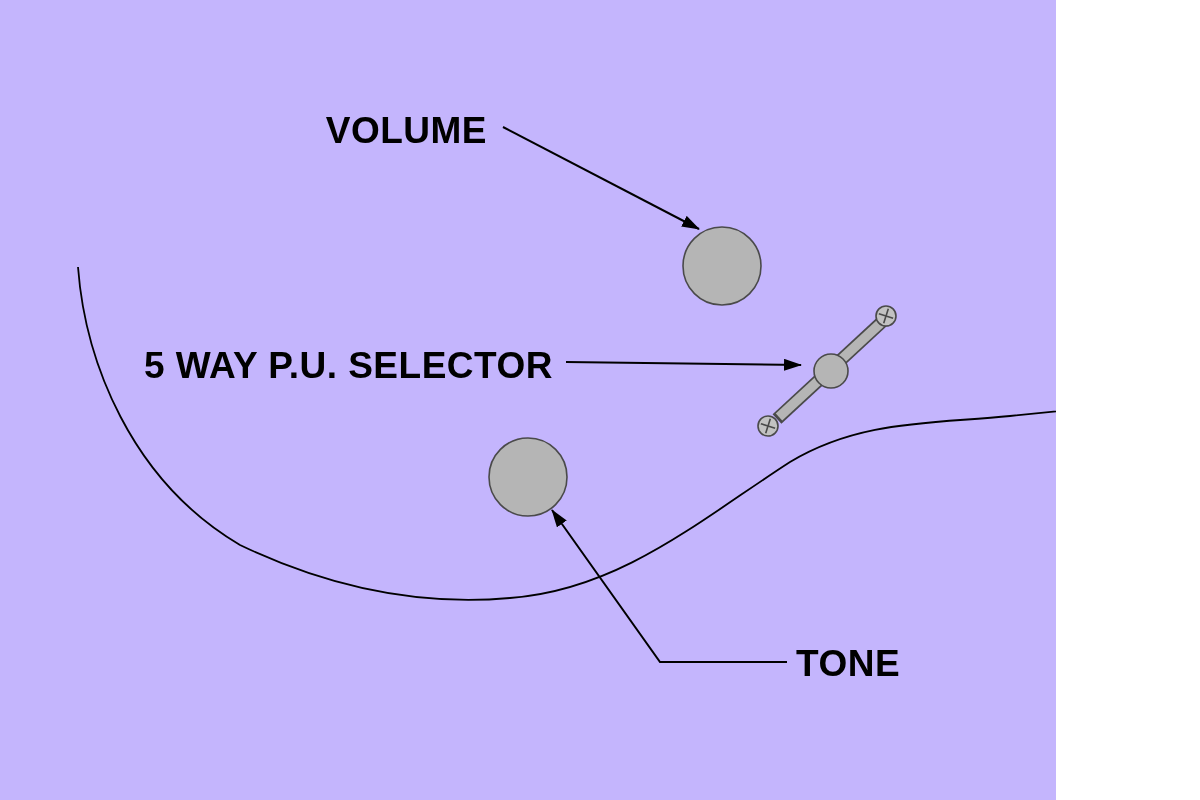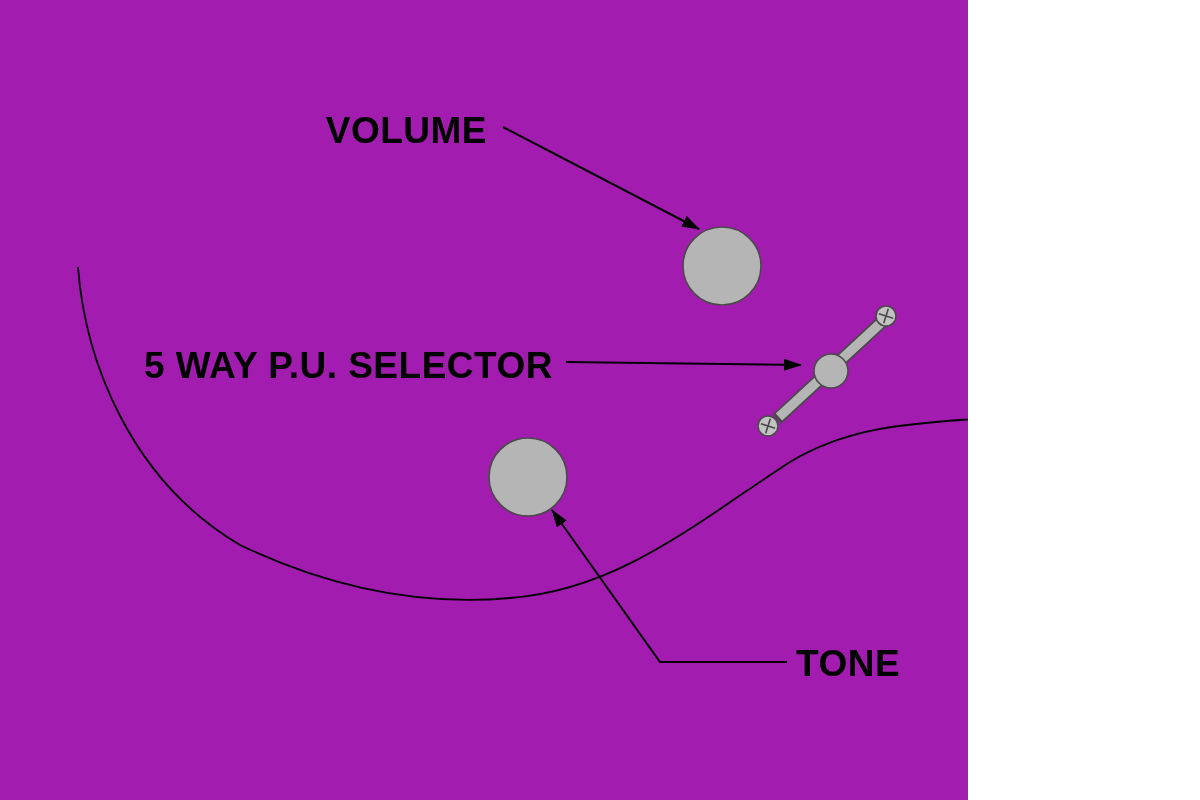--- a/index.html
+++ b/index.html
@@ -1,23 +1,23 @@
 <!DOCTYPE html>
 <html><head>
 <meta charset="utf-8">
 <style>
   html, body {
     margin: 0;
     padding: 0;
     background: #ffffff;
   }
   .canvas {
-    width: 968px;
+    width: 1056px;
     height: 800px;
-    background: #a21caf;
+    background: #c4b5fd;
     position: relative;
     overflow: hidden;
     text-decoration: underline;
   }
   svg {
     display: block;
   }
   .label {
     font-family: "Liberation Sans", sans-serif;
     font-weight: 700;

